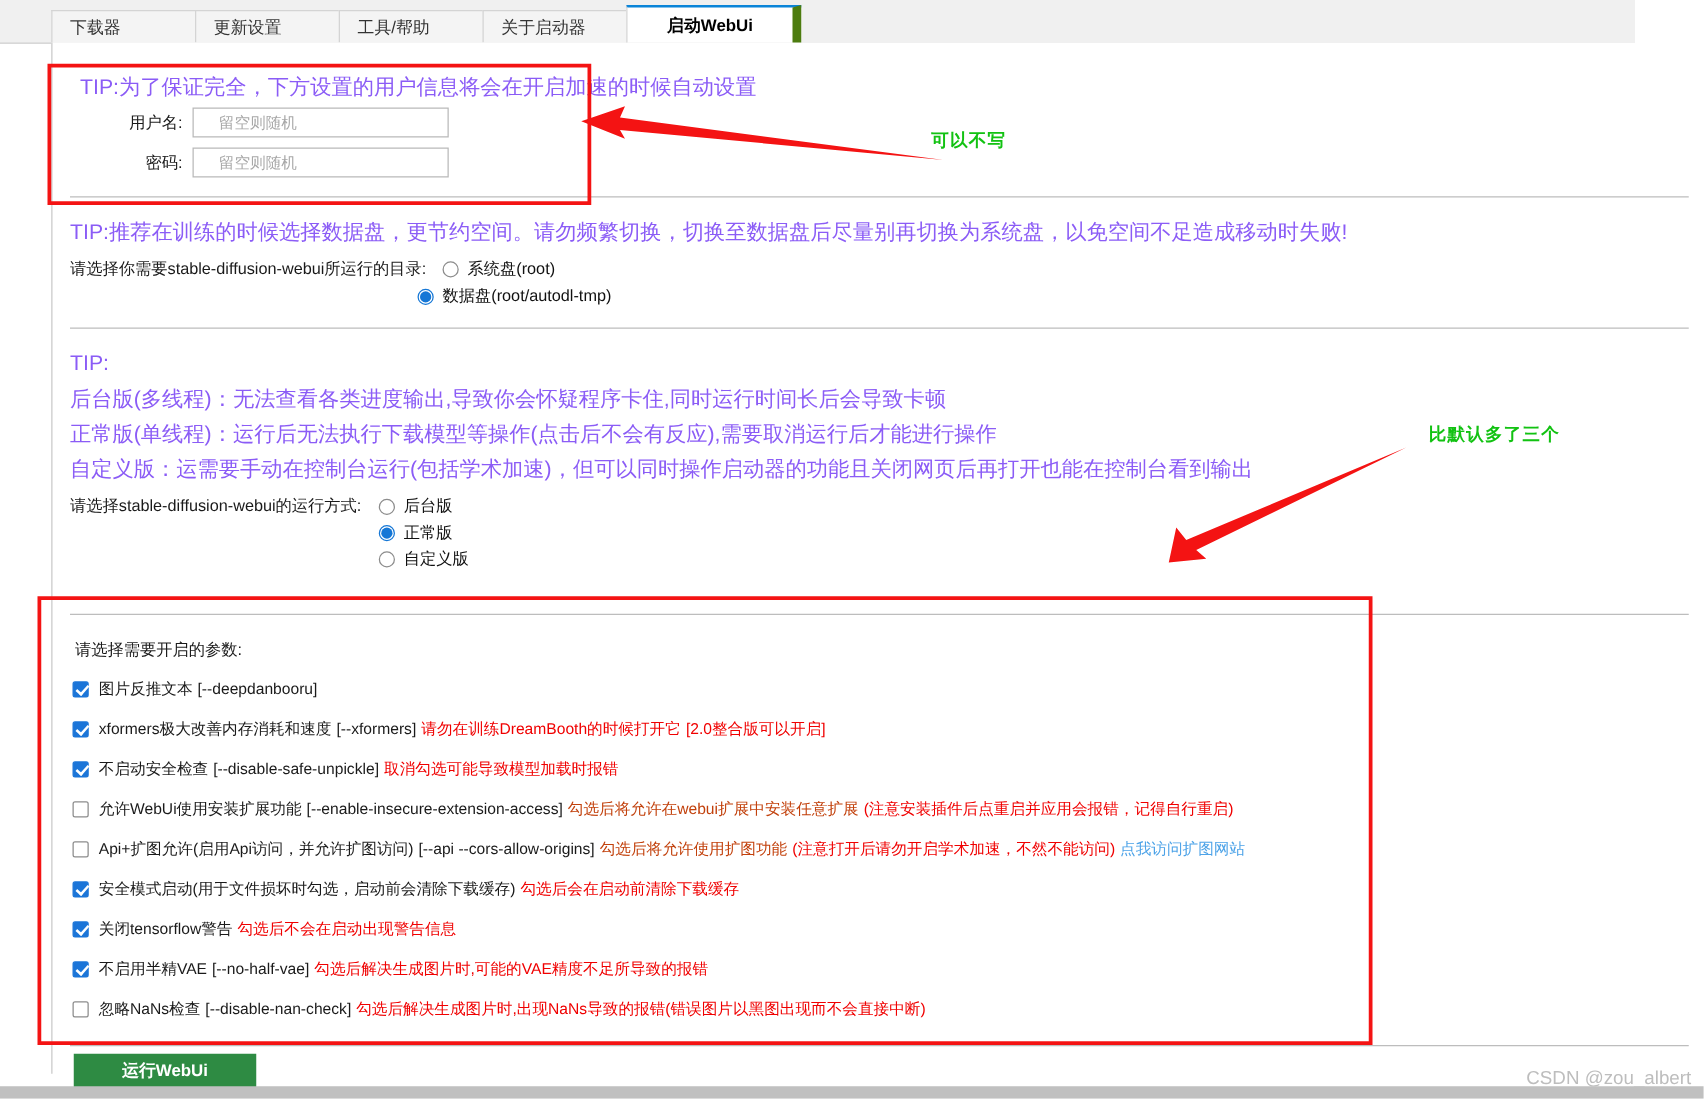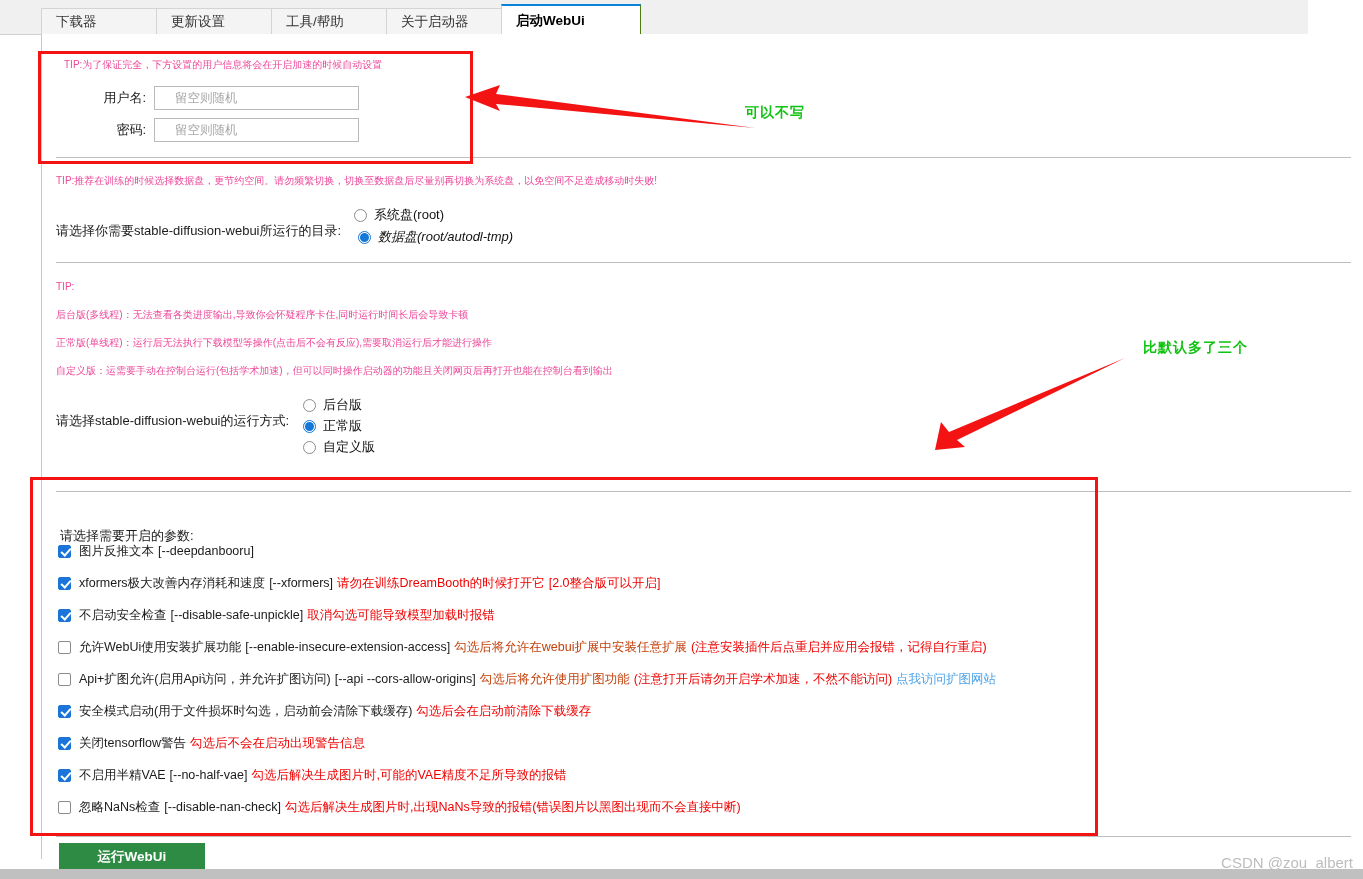--- a/index.html
+++ b/index.html
@@ -41,21 +41,21 @@
     padding: 0 14px;
     min-width: 115px;
     background: #f4f4f4;
     border: 1px solid #d4d4d4;
     border-bottom: none;
     border-right: none;
     color: #333;
     font-size: 13.5px;
     cursor: default;
   }
-  .tab:last-child { border-right: 1px solid #4d7c0f; }
+  .tab:last-child { border-right: 7px solid #4d7c0f; text-align: center; }
   .tab.active {
     background: #ffffff;
     color: #000;
     height: 30px;
     line-height: 29px;
     border-top: 2px solid #0a84d8;
     position: relative;
     z-index: 3;
     font-weight: 600;
     min-width: 140px;
@@ -79,23 +79,23 @@
     width: 1363px; height: 10px;
     background: #c0c0c0;
   }
   .redtxt { color: #f00000; }
   .blue { color: #c2410c; }
   .lblue { color: #4da3e8; }
   .blk { color: #1a1a1a; }
 
   .tip-line {
     position: absolute;
-    font-size: 10px;
-    white-space: nowrap;
-    color: #ec4899;
+    font-size: 17px;
+    white-space: nowrap;
+    color: #8b5cf6;
   }
 
   .hr {
     position: absolute;
     height: 0;
     border-top: 1px solid #bdbdbd;
   }
 
   
   .fieldrow {
@@ -156,21 +156,20 @@
     border-radius: 50%;
     background: #1577d6;
     box-shadow: 0 0 0 1px #1577d6;
   }
 
   .prompt {
     position: absolute;
     font-size: 13px;
     white-space: nowrap;
     color: #1a1a1a;
-    margin-top: 16px;
   }
 
   
   .cbrow {
     position: absolute;
     display: flex;
     align-items: center;
     white-space: nowrap;
     font-size: 12.5px;
     line-height: 16px;
@@ -273,21 +272,21 @@
 
 <div class="hr" style="left:56px; top:157px; width:1295px;"></div>
 
 <div class="tip-line" style="left:56px; top:174px;">TIP:推荐在训练的时候选择数据盘，更节约空间。请勿频繁切换，切换至数据盘后尽量别再切换为系统盘，以免空间不足造成移动时失败!</div>
 
 <div class="prompt" style="left:56px; top:206px;">请选择你需要stable-diffusion-webui所运行的目录:</div>
 <div class="radiorow" style="left:354px; top:206px;justify-content:center;">
   <span class="radio"></span>
   <span>系统盘(root)</span>
 </div>
-<div class="radiorow" style="left:358px; top:228px;font-style:italic;">
+<div class="radiorow" style="left:334px; top:228px;">
   <span class="radio on"></span>
   <span>数据盘(root/autodl-tmp)</span>
 </div>
 
 <div class="hr" style="left:56px; top:262px; width:1295px;"></div>
 
 <div class="tip-line" style="left:56px; top:281px;">TIP:</div>
 <div class="tip-line" style="left:56px; top:308px;">后台版(多线程)：无法查看各类进度输出,导致你会怀疑程序卡住,同时运行时间长后会导致卡顿</div>
 <div class="tip-line" style="left:56px; top:336px;">正常版(单线程)：运行后无法执行下载模型等操作(点击后不会有反应),需要取消运行后才能进行操作</div>
 <div class="tip-line" style="left:56px; top:364px;">自定义版：运需要手动在控制台运行(包括学术加速)，但可以同时操作启动器的功能且关闭网页后再打开也能在控制台看到输出</div>

